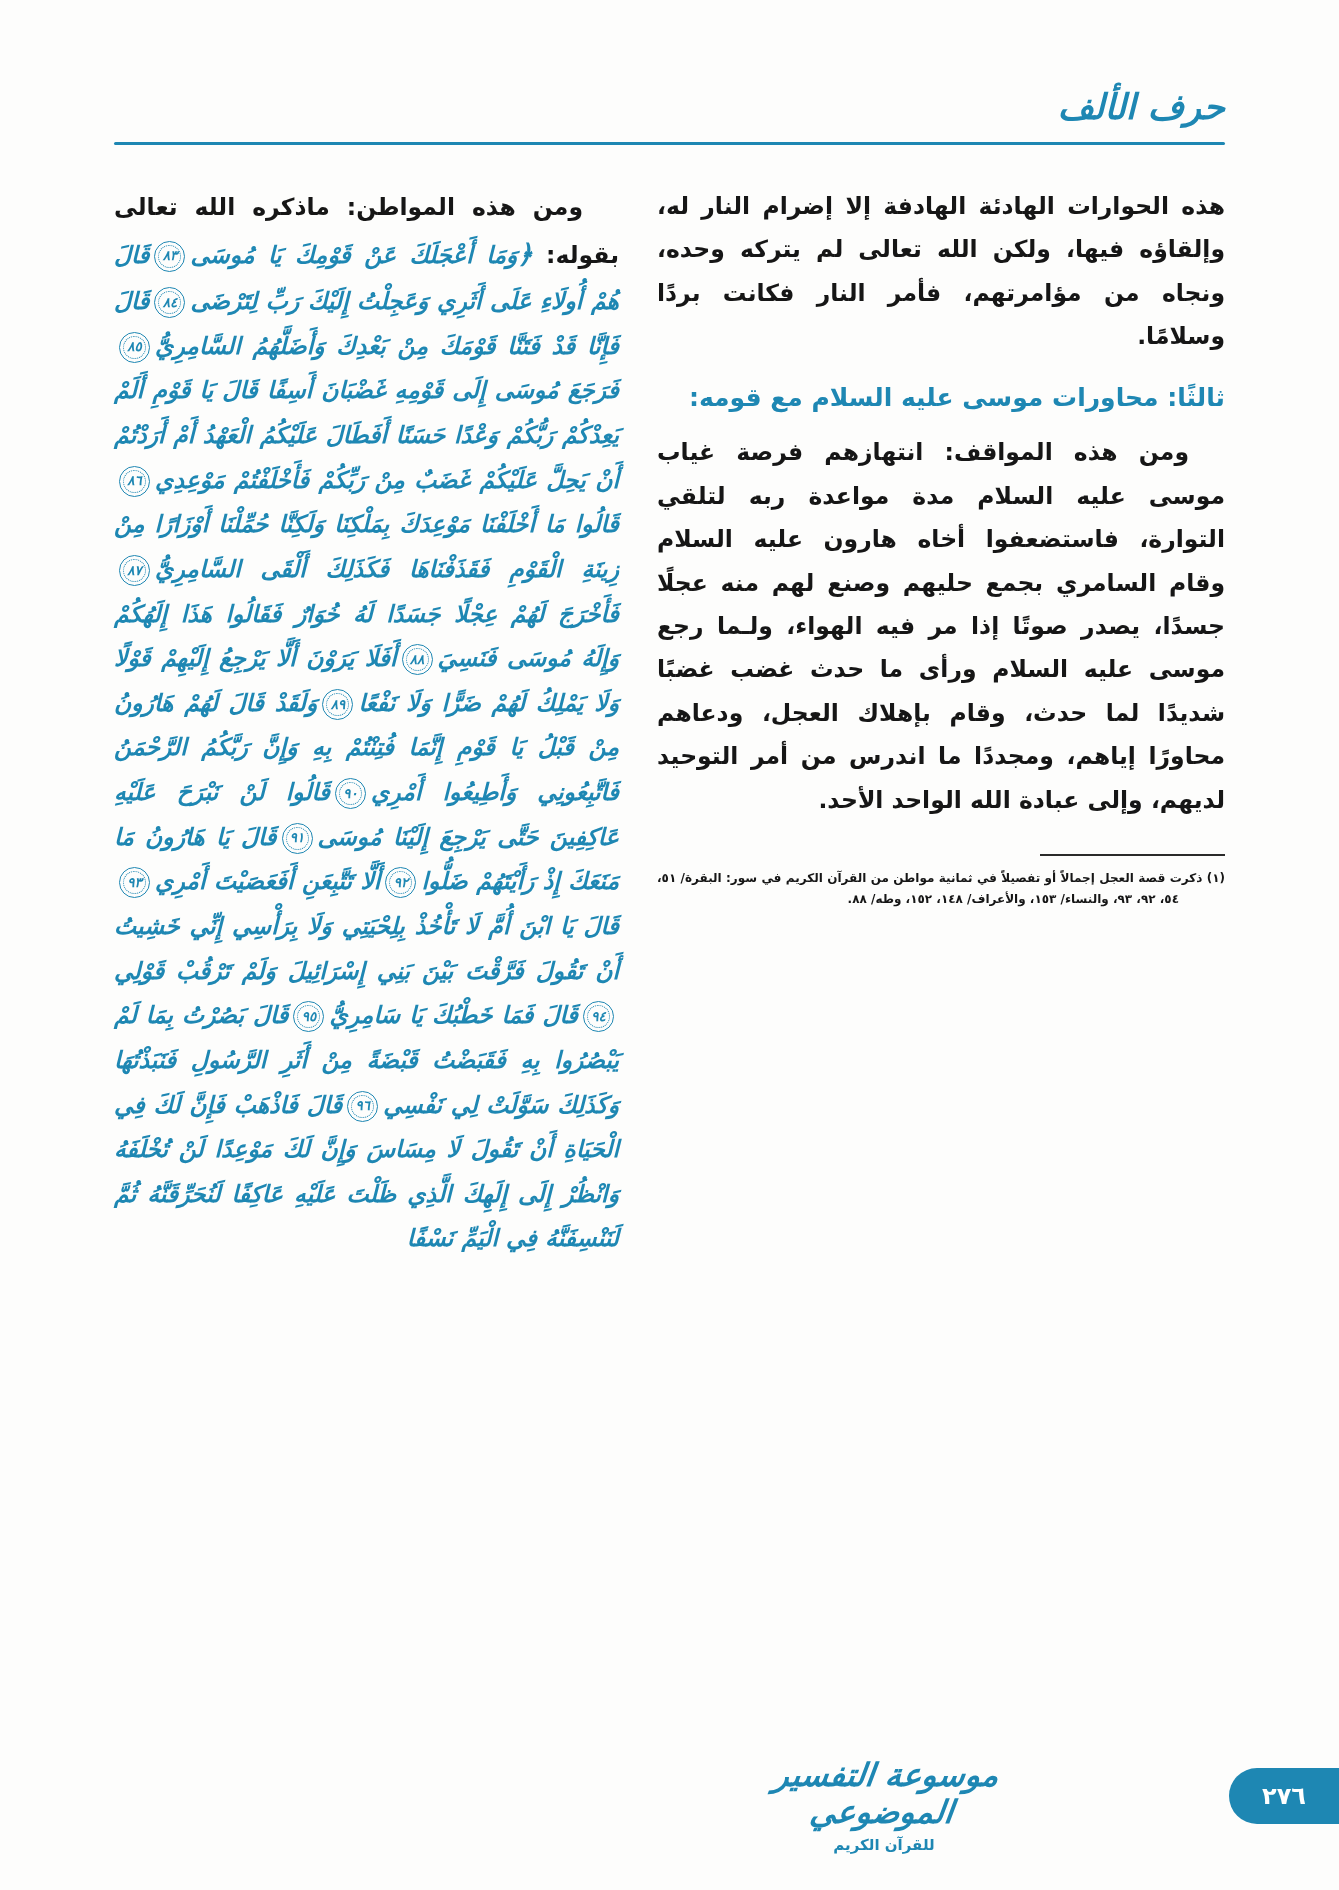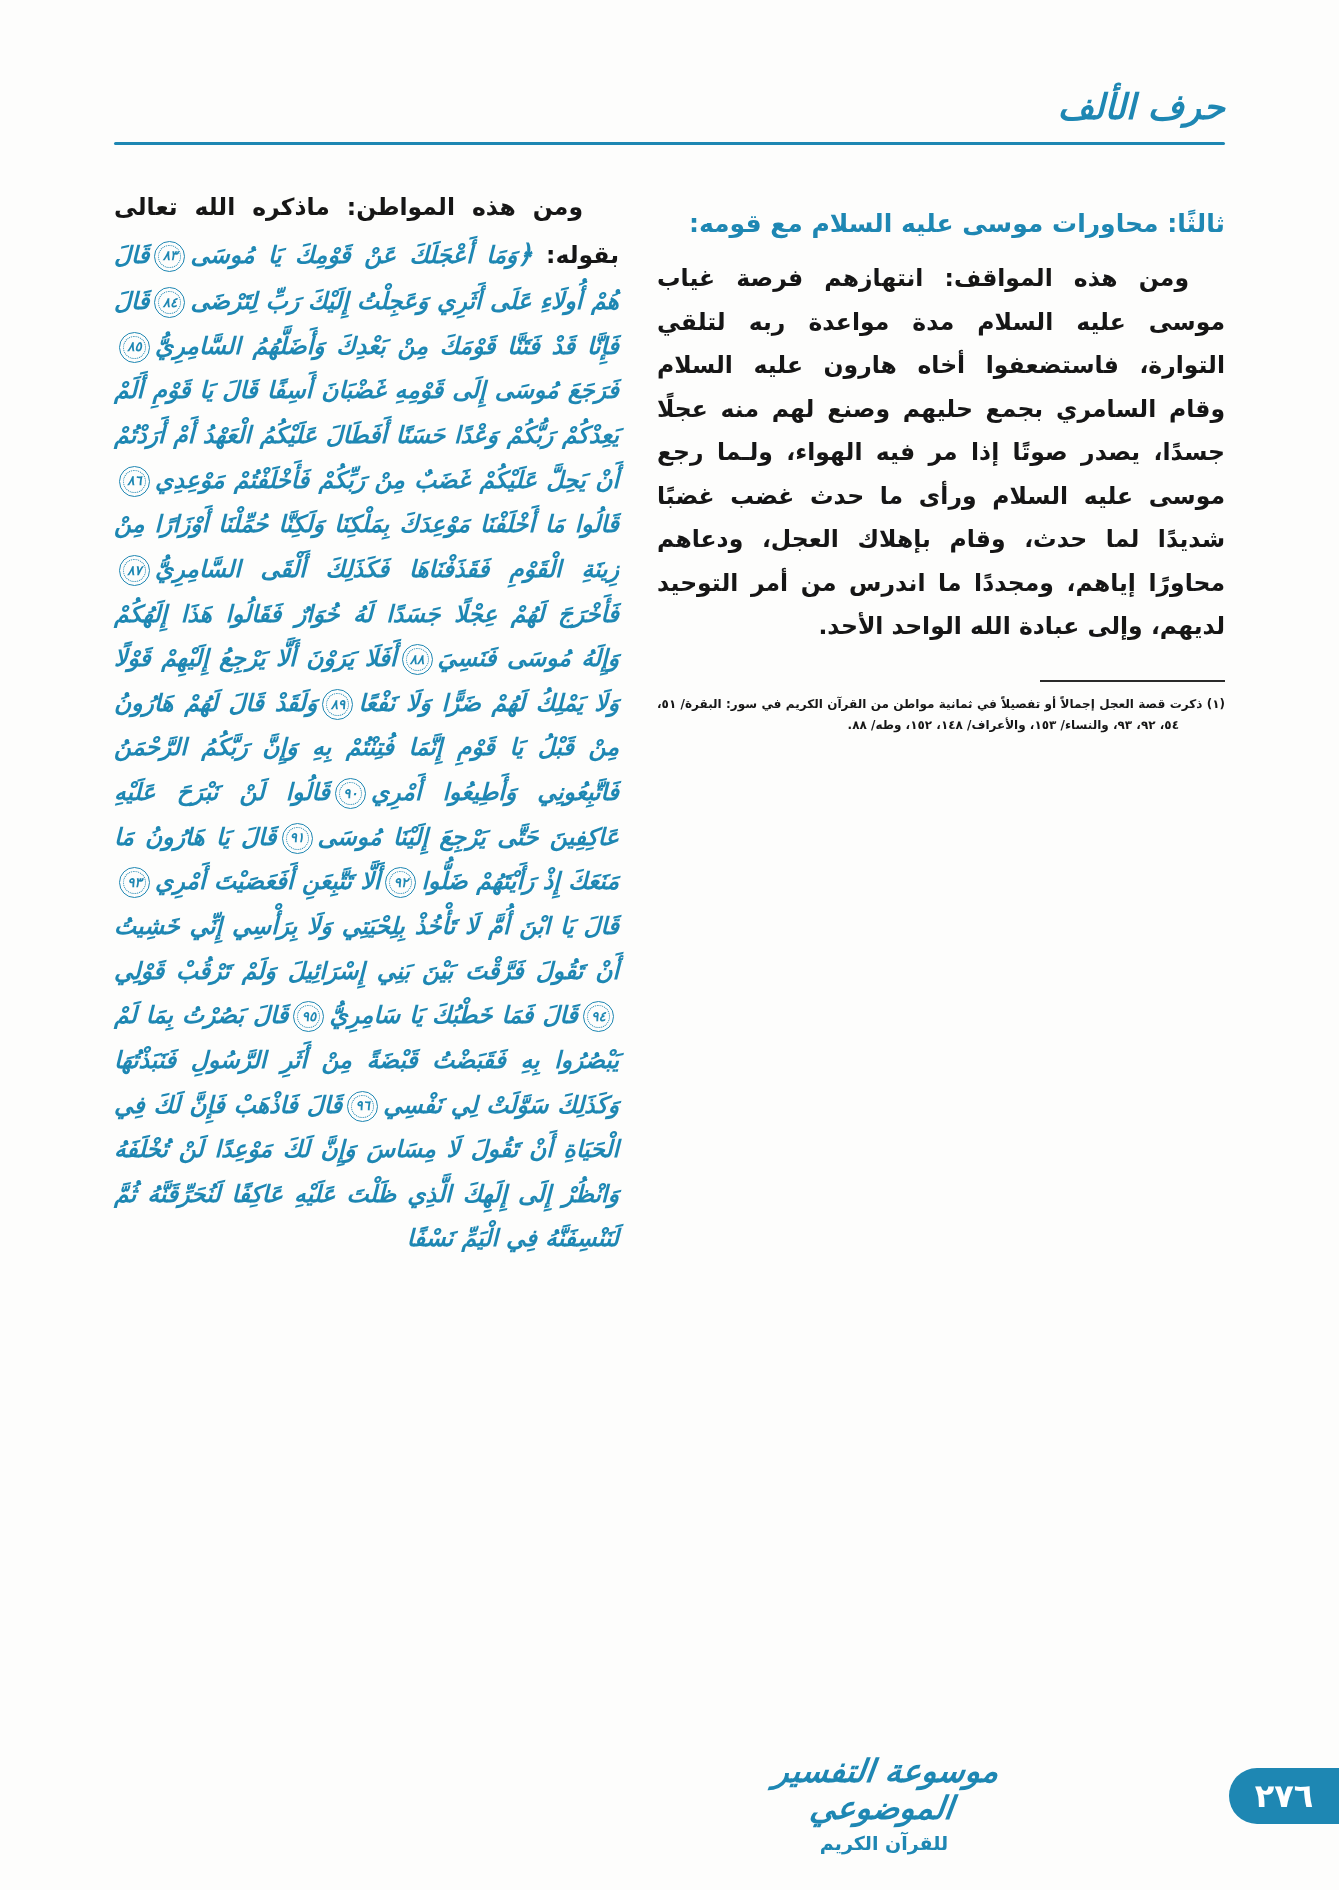--- a/index.html
+++ b/index.html
@@ -128,53 +128,54 @@
     color:var(--accent);
   }
   .logo-main{
     font-size:32px;
     font-weight:700;
     font-style:italic;
     line-height:1.15;
     transform:skewX(-7deg);
   }
   .logo-sub{
-    font-size:19px;
+    font-size:15px;
     font-weight:700;
     margin-top:5px;
     letter-spacing:2px;
   }
   .page-badge{
     position:absolute;
     bottom:66px;
     right:0;
     width:110px;height:56px;
     background:var(--accent);
     color:#ffffff;
     border-radius:30px 0 0 30px;
     display:flex;
     align-items:center;
     justify-content:center;
-    font-size:32px;
+    font-size:24px;
     font-weight:700;
   }
 </style>
 </head>
 <body>
 
 <div class="page">
 
   <header class="page-header">
     <div class="header-title">حرف الألف</div>
     <div class="header-rule"></div>
   </header>
 
   <main class="content">
 
     <section class="col col-main">
+      <p class="para no-indent">هذه الحوارات الهادئة الهادفة إلا إضرام النار له، وإلقاؤه فيها، ولكن الله تعالى لم يتركه وحده، ونجاه من مؤامرتهم، فأمر النار فكانت بردًا وسلامًا.</p>
       <h3 class="section-heading">ثالثًا: محاورات موسى عليه السلام مع قومه:</h3>
       <p class="para">ومن هذه المواقف: انتهازهم فرصة غياب موسى عليه السلام مدة مواعدة ربه لتلقي التوارة، فاستضعفوا أخاه هارون عليه السلام وقام السامري بجمع حليهم وصنع لهم منه عجلًا جسدًا، يصدر صوتًا إذا مر فيه الهواء، ولـما رجع موسى عليه السلام ورأى ما حدث غضب غضبًا شديدًا لما حدث، وقام بإهلاك العجل، ودعاهم محاورًا إياهم، ومجددًا ما اندرس من أمر التوحيد لديهم، وإلى عبادة الله الواحد الأحد.</p>
 
       <div class="footnote">
         <div class="footnote-rule"></div>
         <p class="footnote-text"><span class="fn-marker">(١)</span> <span>ذكرت قصة العجل إجمالاً أو تفصيلاً في ثمانية مواطن من القرآن الكريم في سور: البقرة/ ٥١، ٥٤، ٩٢، ٩٣، والنساء/ ١٥٣، والأعراف/ ١٤٨، ١٥٢، وطه/ ٨٨.</span></p>
       </div>
     </section>
 
     <section class="col col-quran">

